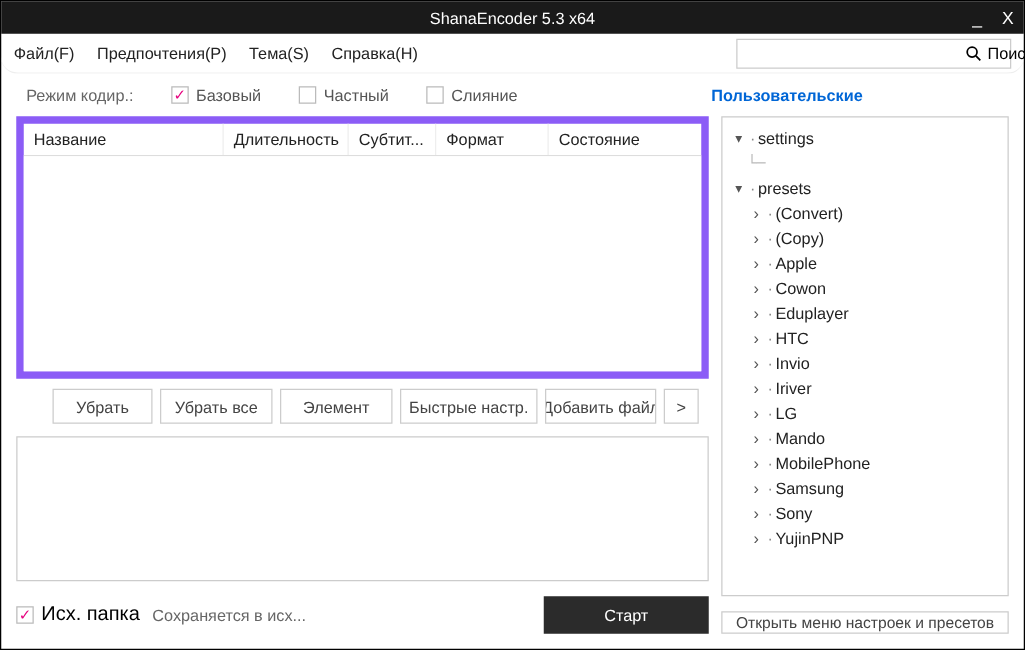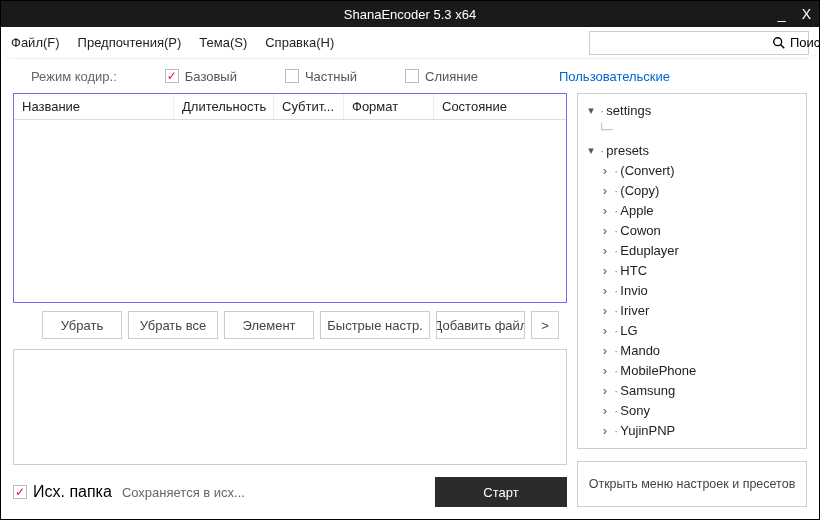--- a/index.html
+++ b/index.html
@@ -6,48 +6,48 @@
   body { background: #fff; }
   .window { width: 820px; height: 520px; border: 1px solid #000; background: #fff; display: flex; flex-direction: column; }
   .titlebar { background: #1a1a1a; color: #fff; height: 26px; display: flex; align-items: center; justify-content: center; position: relative; font-size: 13px; }
   .titlebar .controls { position: absolute; right: 8px; top: 0; height: 26px; display: flex; align-items: center; gap: 16px; font-size: 14px; }
   .menubar { height: 32px; display: flex; align-items: center; padding: 0 10px; gap: 18px; border-bottom: 1px solid #eee; border-radius: 13px; }
   .menubar .menu-item { font-size: 13px; color: #222; cursor: pointer; }
   .menubar .spacer { flex: 1; }
   .searchbox { display: flex; align-items: center; border: 1px solid #ccc; height: 24px; width: 220px; padding: 0 6px; }
   .searchbox input { border: none; outline: none; flex: 1; font-size: 13px; }
   .searchbox .lbl { font-size: 13px; display: flex; align-items: center; gap: 4px; }
-  .modebar { height: 34px; display: flex; align-items: center; padding: 0 30px; gap: 48px; font-size: 13px; color: #555; }
+  .modebar { height: 34px; display: flex; align-items: center; padding: 0 20px; gap: 30px; font-size: 13px; color: #555; }
   .modebar .label { color: #666; }
   .check { display: inline-flex; align-items: center; gap: 6px; cursor: pointer; }
   .check .box { width: 14px; height: 14px; border: 1px solid #bbb; display: inline-flex; align-items: center; justify-content: center; font-size: 12px; color: #e6007e; }
-  .modebar .right { margin-left: auto; color: #0066d6; padding-right: 6px; }
+  .modebar .right { margin-left: auto; color: #0066d6; padding-right: 6px; font-weight: bold; }
   .content { flex: 1; display: flex; padding: 0 12px 12px 12px; gap: 10px; min-height: 0; }
   .left { flex: 1; display: flex; flex-direction: column; min-width: 0; }
-  .table { border: 1px solid #8b5cf6; height: 210px; display: flex; flex-direction: column; }
+  .table { border: 6px solid #8b5cf6; height: 210px; display: flex; flex-direction: column; }
   .thead { display: flex; border-bottom: 1px solid #ddd; height: 26px; }
   .th { font-size: 13px; color: #222; padding: 4px 8px; border-right: 1px solid #eee; display: flex; align-items: center; overflow: hidden; white-space: nowrap; text-overflow: ellipsis; }
   .tbody { flex: 1; background: #fff; }
   .btnrow { display: flex; gap: 6px; margin-top: 8px; padding-left: 29px; }
   .btn { border: 1px solid #ccc; background: #fff; height: 28px; padding: 0 10px; font-size: 13px; color: #444; display: inline-flex; align-items: center; justify-content: center; cursor: pointer; white-space: nowrap; overflow: hidden; }
   .btnrow .btn.sq { width: 28px; padding: 0; }
   .logbox { border: 1px solid #ccc; flex: 1; margin-top: 10px; min-height: 90px; }
   .bottomrow { display: flex; align-items: center; gap: 10px; margin-top: 12px; }
   .bottomrow .save-hint { font-size: 13px; color: #666; flex: 1; }
   .btn-start { background: #2b2b2b; color: #fff; border: none; height: 30px; width: 132px; font-size: 13px; cursor: pointer; }
   .right { width: 230px; display: flex; flex-direction: column; }
   .tree { border: 1px solid #ccc; flex: 1; padding: 6px 6px; font-size: 13px; color: #222; overflow: auto; }
   .tree-row { display: flex; align-items: center; height: 20px; white-space: nowrap; cursor: pointer; }
   .twisty { width: 14px; display: inline-flex; justify-content: center; color: #555; font-size: 10px; }
   .twisty.open::before { content: "▾"; font-size: 11px; }
   .twisty.closed::before { content: "›"; font-size: 13px; }
   .tree .dot { color: #888; padding: 0 2px; }
   .tree .ind1 { padding-left: 14px; }
   .tree .pipe { color: #bbb; font-family: monospace; font-size: 12px; padding-right: 2px; }
-  .btn-open { border: 1px solid #ccc; background: #fff; height: 46px; margin-top: 12px; font-size: 12.5px; color: #444; cursor: pointer; }
+  .btn-open { border: 1px solid #ccc; background: #fff; height: 18px; margin-top: 12px; font-size: 12.5px; color: #444; cursor: pointer; }
   svg.mag { width: 14px; height: 14px; }
 </style>
 </head>
 <body>
 
 <div class="window">
 
   <div class="titlebar">
     <span>ShanaEncoder 5.3 x64</span>
     <div class="controls">

